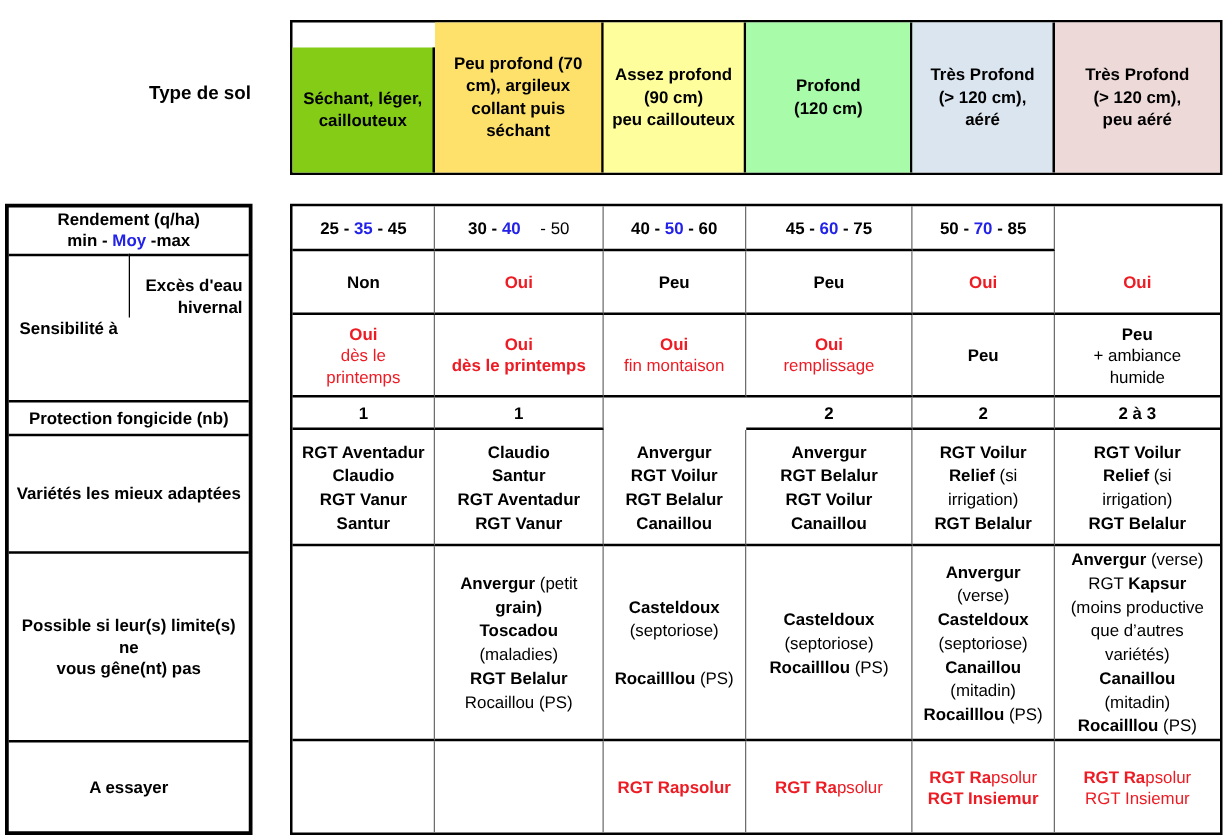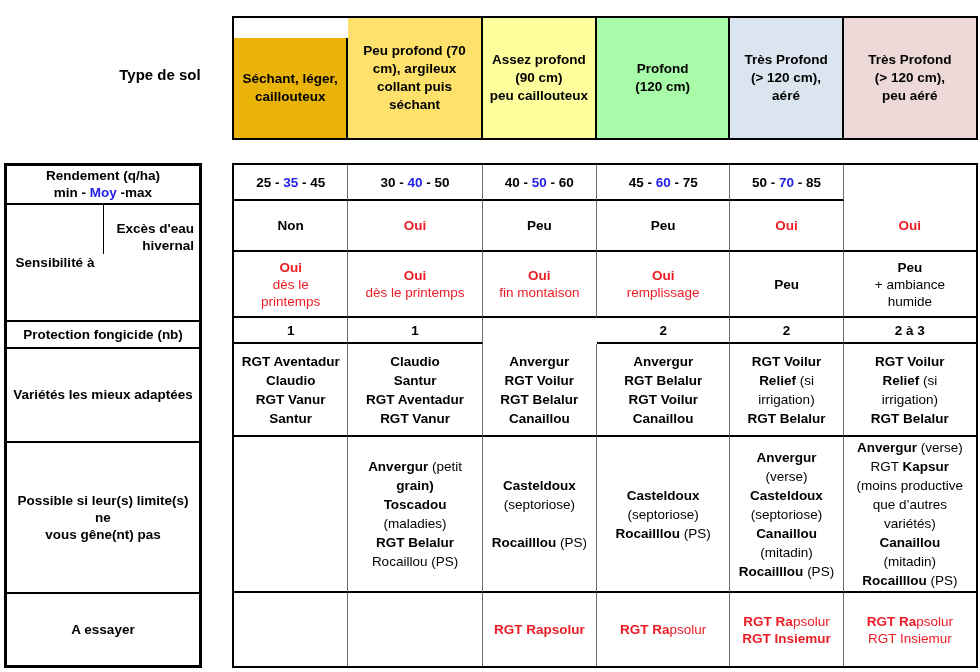--- a/index.html
+++ b/index.html
@@ -53,21 +53,21 @@
   .cell .line{min-height:1em;}
 </style>
 </head>
 <body>
 
 <div class="canvas">
 
   <div class="type-label">Type de sol</div>
 
   <div class="band">
-      <div class="hcell" style="background: #eab308; margin-top: 20px;">
+      <div class="hcell" style="background: #84cc16; margin-top: 20px;">
         <div>
           <div>Séchant, léger,</div>
           <div>caillouteux</div>
         </div>
       </div>
       <div class="hcell" style="background: rgb(253, 225, 107);">
         <div>
           <div>Peu profond (70</div>
           <div>cm), argileux</div>
           <div>collant puis</div>
@@ -120,21 +120,21 @@
       <div>vous gêne(nt) pas</div>
     </div>
     <div class="lg-cell full r7">A essayer</div>
   </div>
 
   <div class="data-grid">
       <div class="cell" style="grid-area: 1 / 1;">
         <div class="line"><span style="font-weight: 700;">25 - </span><span style="font-weight: 700; color: rgb(34, 34, 232);">35</span><span style="font-weight: 700;"> - 45</span></div>
       </div>
       <div class="cell" style="grid-area: 1 / 2;">
-        <div class="line"><span style="font-weight: 700;">30 - </span><span style="font-weight: 700; color: rgb(34, 34, 232);">40</span><span style="font-weight: 700;"> - 50</span></div>
+        <div class="line"><span style="font-weight: 700;">30 - </span><span style="font-weight: 700; color: rgb(34, 34, 232);">40</span><span style="font-weight: 400; padding-left: 12px;"> - 50</span></div>
       </div>
       <div class="cell" style="grid-area: 1 / 3;">
         <div class="line"><span style="font-weight: 700;">40 - </span><span style="font-weight: 700; color: rgb(34, 34, 232);">50</span><span style="font-weight: 700;"> - 60</span></div>
       </div>
       <div class="cell" style="grid-area: 1 / 4;">
         <div class="line"><span style="font-weight: 700;">45 - </span><span style="font-weight: 700; color: rgb(34, 34, 232);">60</span><span style="font-weight: 700;"> - 75</span></div>
       </div>
       <div class="cell" style="grid-area: 1 / 5;">
         <div class="line"><span style="font-weight: 700;">50 - </span><span style="font-weight: 700; color: rgb(34, 34, 232);">70</span><span style="font-weight: 700;"> - 85</span></div>
       </div>
@@ -144,21 +144,21 @@
       <div class="cell" style="grid-area: 2 / 4;">Peu</div>
       <div class="cell" style="grid-area: 2 / 5; color: rgb(237, 28, 36);">Oui</div>
       <div class="cell lastcol" style="grid-area: 2 / 6; color: rgb(237, 28, 36);">Oui</div>
       <div class="cell" style="grid-area: 3 / 1; color: rgb(237, 28, 36);">
         <div class="line">Oui</div>
         <div class="line" style="font-weight: 400;">dès le</div>
         <div class="line" style="font-weight: 400;">printemps</div>
       </div>
       <div class="cell" style="grid-area: 3 / 2; color: rgb(237, 28, 36);">
         <div class="line">Oui</div>
-        <div class="line" style="font-weight: 400; text-align: right;">dès le printemps</div>
+        <div class="line" style="font-weight: 700; text-align: right;">dès le printemps</div>
       </div>
       <div class="cell" style="grid-area: 3 / 3; color: rgb(237, 28, 36);">
         <div class="line">Oui</div>
         <div class="line" style="font-weight: 400;">fin montaison</div>
       </div>
       <div class="cell" style="grid-area: 3 / 4; color: rgb(237, 28, 36);">
         <div class="line">Oui</div>
         <div class="line" style="font-weight: 400;">remplissage</div>
       </div>
       <div class="cell" style="grid-area: 3 / 5;">

